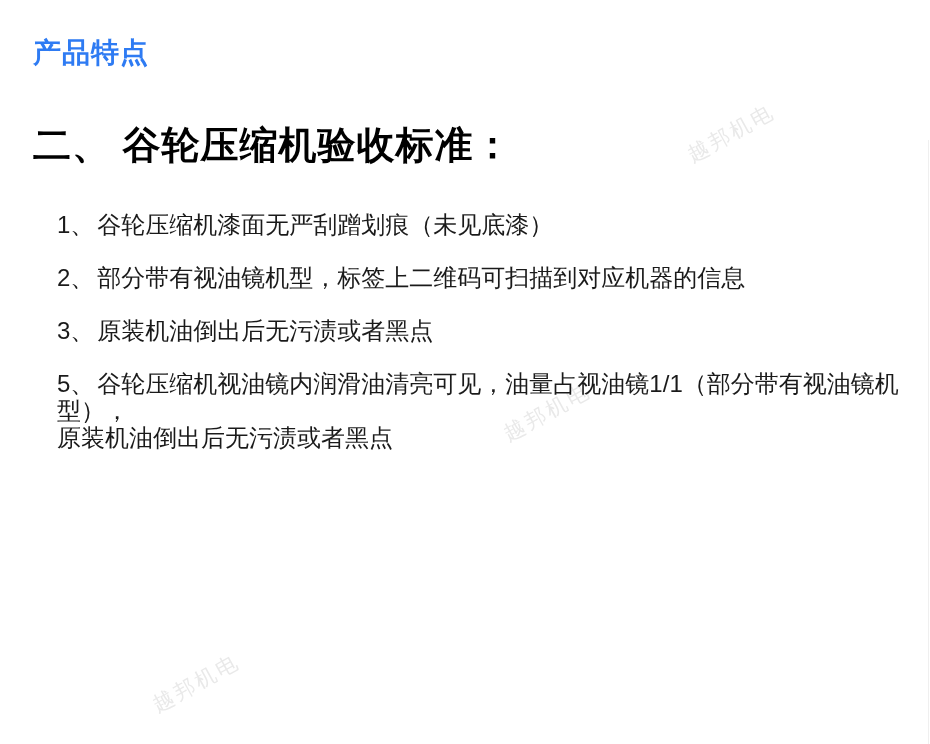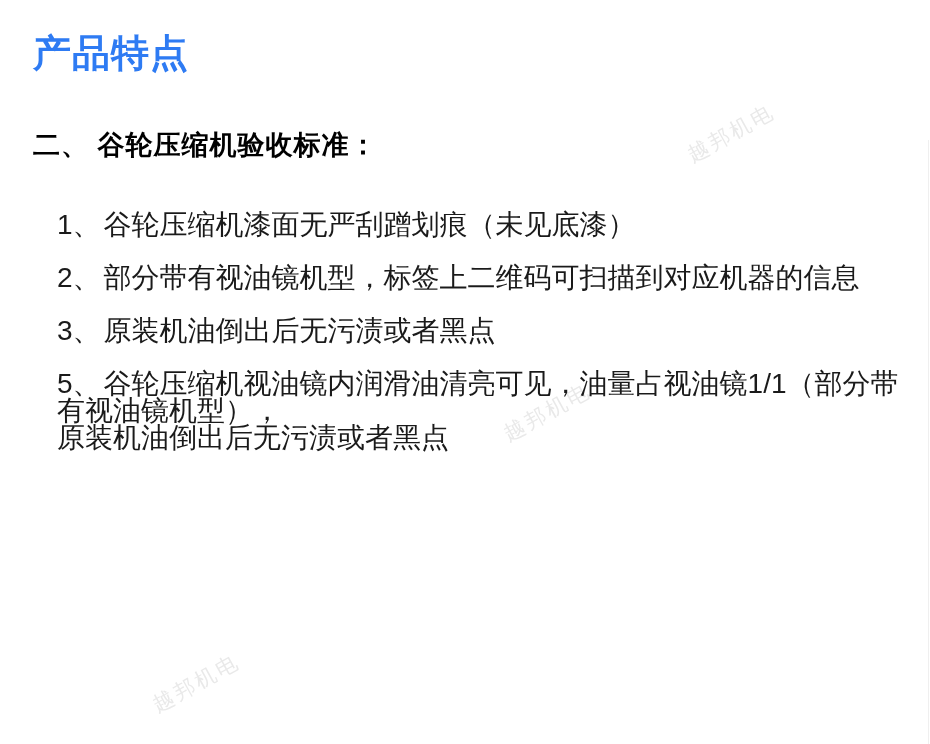--- a/index.html
+++ b/index.html
@@ -20,44 +20,44 @@
   }
   .page {
     position: absolute;
     inset: 0;
     background: #ffffff;
   }
   .page-title {
     position: absolute;
     left: 33px;
     top: 31px;
-    font-size: 38px;
+    font-size: 28px;
     line-height: 44px;
     font-weight: 700;
     color: var(--accent-blue);
     letter-spacing: 1px;
     white-space: nowrap;
   }
   .section-heading {
     position: absolute;
     left: 33px;
     top: 126px;
-    font-size: 27px;
+    font-size: 38px;
     line-height: 38px;
     font-weight: 700;
     color: var(--heading-black);
     letter-spacing: 1px;
     white-space: nowrap;
   }
   .standards-list {
     position: absolute;
     left: 57px;
     top: 211px;
     width: 845px;
-    font-size: 28px;
+    font-size: 24px;
     line-height: 27px;
     color: var(--body-text);
   }
   .standards-list p.item {
     margin: 0 0 26px 0;
   }
   .item .num {
     display: inline;
     margin-right: 3px;
   }

